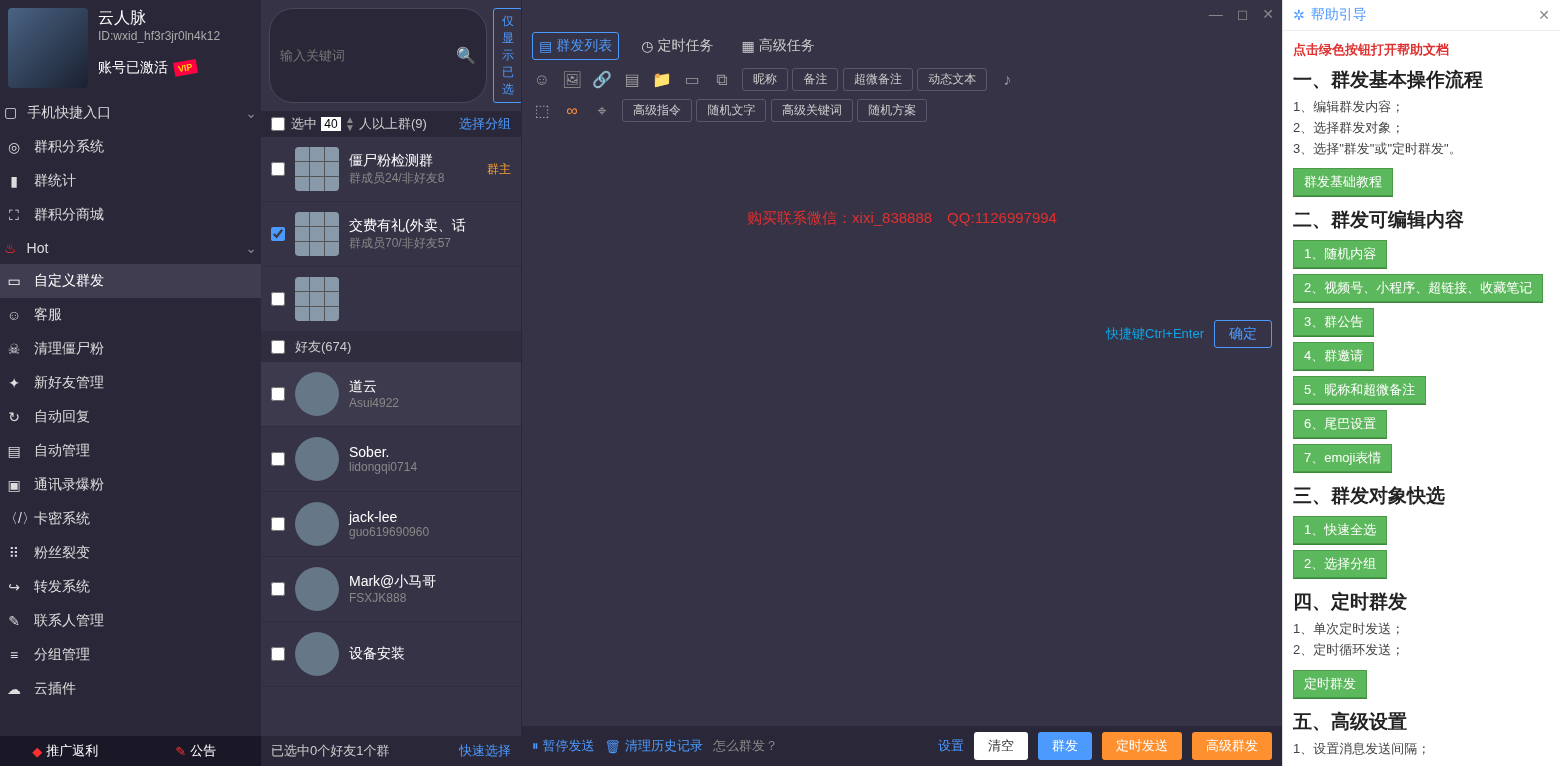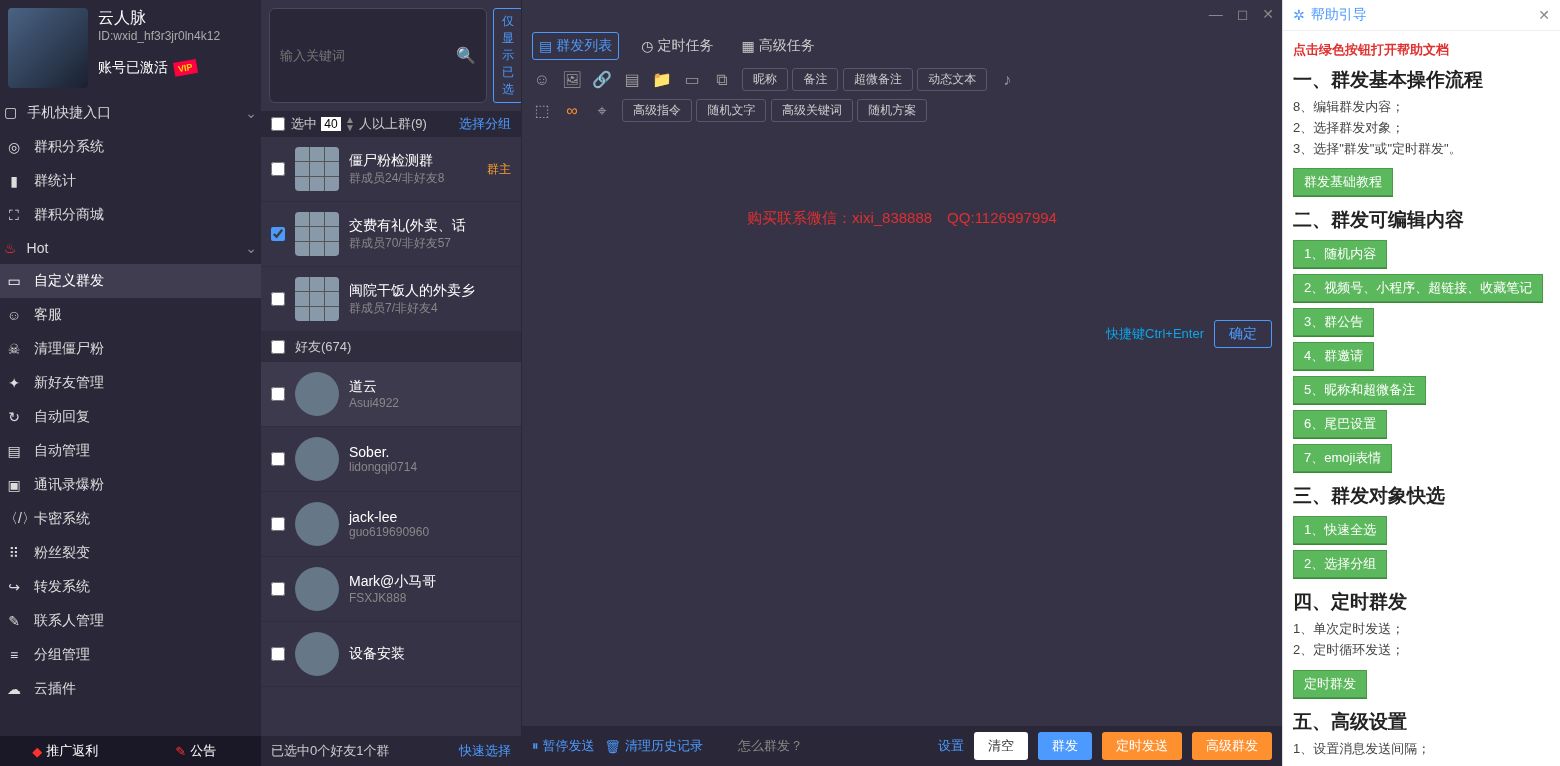--- a/index.html
+++ b/index.html
@@ -19,21 +19,21 @@
 .nav-item.expandable { justify-content:space-between; }
 .nav-item .chev { color:#888; }
 .hot-icon { color:#ff3030; }
 .bottom-bar { margin-top:auto; display:flex; background:#1a1826; height:30px; align-items:center;}
 .bottom-bar .b-item { flex:1; display:flex; align-items:center; justify-content:center; color:#fff; font-size:13px; }
 .bottom-bar .b-icon { margin-right:4px; }
 .red-icon { color:#ff3030;}
 
 .panel-list { width: 260px; background:#353345; display:flex; flex-direction:column; }
 .search-row { display:flex; padding:8px; gap:6px; }
-.search-box { flex:1; display:flex; align-items:center; background:#2a2838; border:1px solid #4a4858; border-radius:6px; padding:2px 10px; }
+.search-box { flex:1; display:flex; align-items:center; background:#2a2838; border:1px solid #4a4858; border-radius:24px; padding:2px 10px; }
 .search-box input { flex:1; background:transparent; border:none; color:#ccc; font-size:13px; outline:none; }
 .search-btn { color:#888; }
 .only-sel-btn { border:1px solid #4d9aff; color:#4d9aff; background:transparent; padding:4px 8px; font-size:12px; border-radius:3px; }
 .select-bar { display:flex; align-items:center; padding:4px 10px; background:#2a2838; color:#ccc; font-size:13px;}
 .select-bar input[type=text] { width:20px; background:#fff; border:none; text-align:center; font-size:12px; margin:0 4px;}
 .select-bar .spin { color:#888; font-size:10px; display:flex; flex-direction:column; line-height:8px; margin-right:4px;}
 .select-bar .ck { margin-right:6px; }
 .select-bar .grpsel { margin-left:auto; color:#4d9aff; }
 .group-item { display:flex; align-items:center; padding:10px; border-bottom:1px solid #2f2d3e;}
 .group-item .ck { margin-right:10px;}
@@ -68,21 +68,21 @@
 .tool-icon.orange { color:#ff9030; }
 .pill-btn { border:1px solid #5a5868; color:#ccc; background:transparent; padding:2px 10px; font-size:12px; border-radius:3px;}
 .editor-space { flex:1; position:relative;}
 .watermark { position:absolute; top:50%; left:50%; transform:translate(-50%,-50%); color:#e03030; font-size:15px; white-space:nowrap;}
 .confirm-row { display:flex; justify-content:flex-end; align-items:center; padding:10px; gap:10px;}
 .hint { color:#0ea5e9; font-size:13px;}
 .confirm-btn { border:1px solid #4d9aff; color:#4d9aff; background:transparent; padding:4px 14px; font-size:14px; border-radius:3px;}
 .action-bar { display:flex; align-items:center; padding:6px 10px; background:#2a2838; gap:10px;}
 .action-link { color:#4d9aff; font-size:13px; cursor:pointer; display:flex; align-items:center;}
 .action-link .a-icon { margin-right:4px;}
-.action-q { color:#888; font-size:13px;margin-left:25px;}
+.action-q { color:#888; font-size:13px;}
 .spacer { flex:1;}
 .btn { padding:5px 14px; font-size:13px; border:none; border-radius:3px; cursor:pointer;}
 .btn-white { background:#fff; color:#333;}
 .btn-blue { background:#4d9aff; color:#fff;}
 .btn-orange { background:#ff9030; color:#fff;}
 .link-set { color:#4d9aff; font-size:13px;}
 
 .help-panel { width: 278px; background:#fff; display:flex; flex-direction:column; border-left:1px solid #ddd;}
 .help-header { display:flex; align-items:center; padding:6px 10px; color:#4d9aff; font-size:14px; border-bottom:1px solid #eee;}
 .help-header .puzzle { margin-right:6px;}
@@ -259,24 +259,20 @@
         <div class="group-avatar">
           <div></div>
           <div></div>
           <div></div>
           <div></div>
           <div></div>
           <div></div>
           <div></div>
           <div></div>
           <div></div>
-        </div>
-        <div class="group-info">
-          <div class="group-name">闽院干饭人的外卖乡</div>
-          <div class="group-meta">群成员7/非好友4</div>
         </div>
       </div>
       <div class="friends-header">
         <input type="checkbox" class="ck" style="">
         <span>好友(674)</span>
       </div>
       <div class="friend-item selected">
         <input type="checkbox" class="ck" style="">
         <div class="friend-avatar"></div>
         <div class="friend-info">
@@ -390,21 +386,21 @@
 <div class="help-panel">
   <div class="help-header">
     <span class="puzzle">✲</span>
     <span>帮助引导</span>
     <span class="close">✕</span>
   </div>
   <div class="help-body">
     <div class="help-notice">点击绿色按钮打开帮助文档</div>
     <div class="help-section-title">一、群发基本操作流程</div>
     <div class="help-list" id="s1lines">
-        <div>8、编辑群发内容；</div>
+        <div>1、编辑群发内容；</div>
         <div>2、选择群发对象；</div>
         <div>3、选择"群发"或"定时群发"。</div>
       </div>
     <span class="green-btn">群发基础教程</span>
     <div class="help-section-title">二、群发可编辑内容</div>
     <div id="s2btns">
         <div><span class="green-btn">1、随机内容</span></div>
         <div><span class="green-btn">2、视频号、小程序、超链接、收藏笔记</span></div>
         <div><span class="green-btn">3、群公告</span></div>
         <div><span class="green-btn">4、群邀请</span></div>

